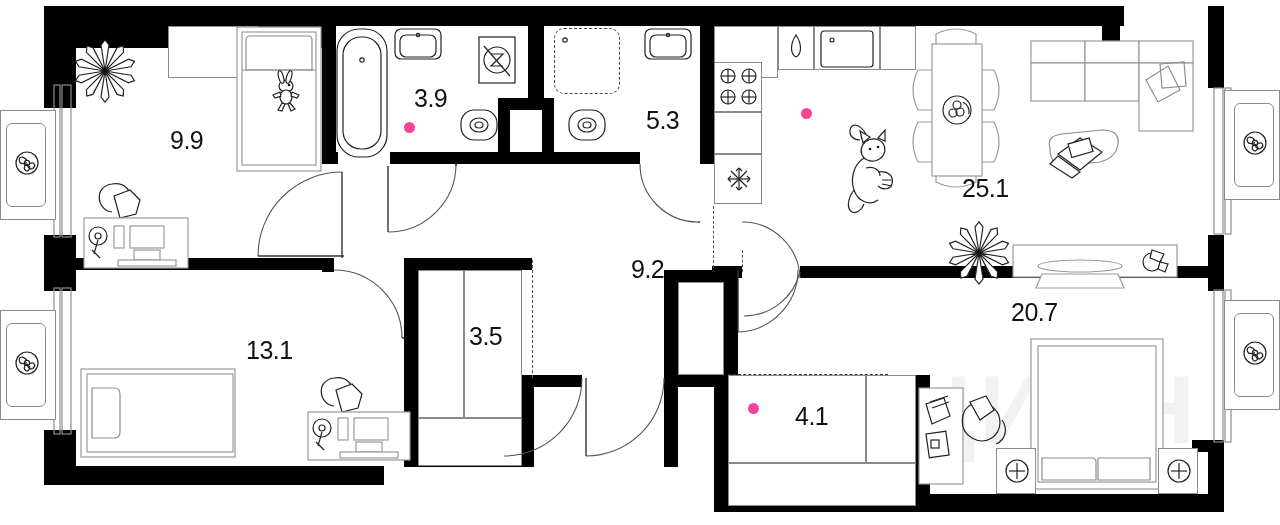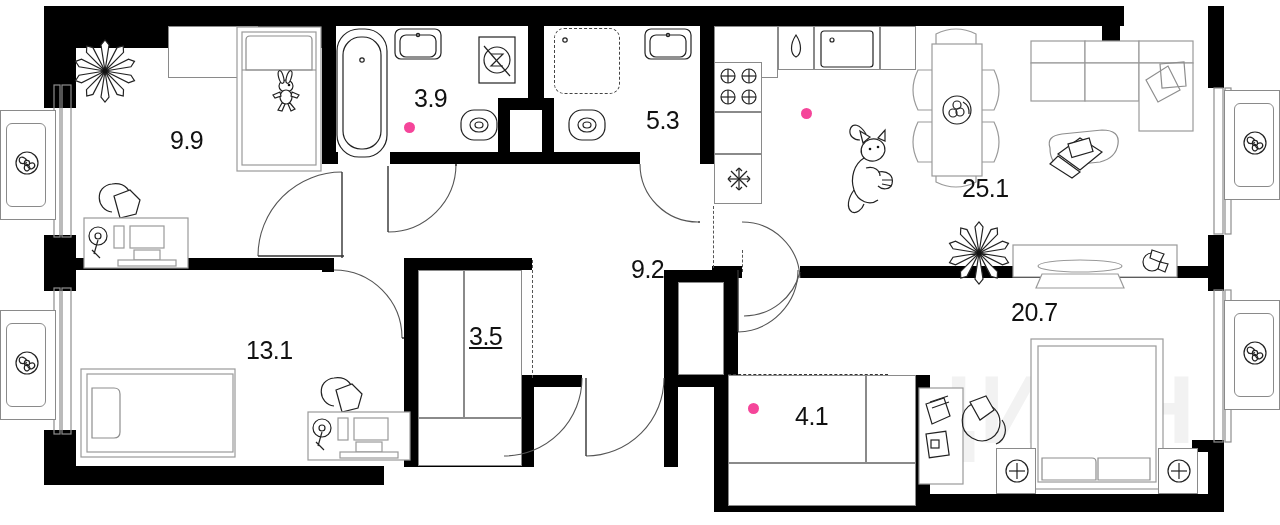--- a/index.html
+++ b/index.html
@@ -448,21 +448,21 @@
 
   <div class="dash" style="left:713px;top:206px;width:0px;height:62px;border-left:1px dashed #555;border-top:none;border-right:none;border-bottom:none;"></div>
   <div class="dash" style="left:742px;top:250px;width:0px;height:22px;border-left:1px dashed #555;border-top:none;border-right:none;border-bottom:none;"></div>
 
   <div class="area" style="left:170px;top:126px;">9.9</div>
   <div class="area" style="left:414px;top:84px;">3.9</div>
   <div class="area" style="left:646px;top:106px;">5.3</div>
   <div class="area" style="left:962px;top:174px;">25.1</div>
   <div class="area" style="left:603px;top:255px;margin-left:28px;">9.2</div>
   <div class="area" style="left:246px;top:336px;">13.1</div>
-  <div class="area" style="left:469px;top:322px;text-decoration:underline;">3.5</div>
+  <div class="area" style="left:469px;top:322px;">3.5</div>
   <div class="area" style="left:1011px;top:298px;">20.7</div>
   <div class="area" style="left:795px;top:402px;">4.1</div>
 
   <div class="dot" style="left:404px;top:122px;background:#F5459A;"></div>
   <div class="dot" style="left:801px;top:108px;background:#F5459A;"></div>
   <div class="dot" style="left:748px;top:403px;background:#F5459A;"></div>
 
 </div>
 
 </body></html>

